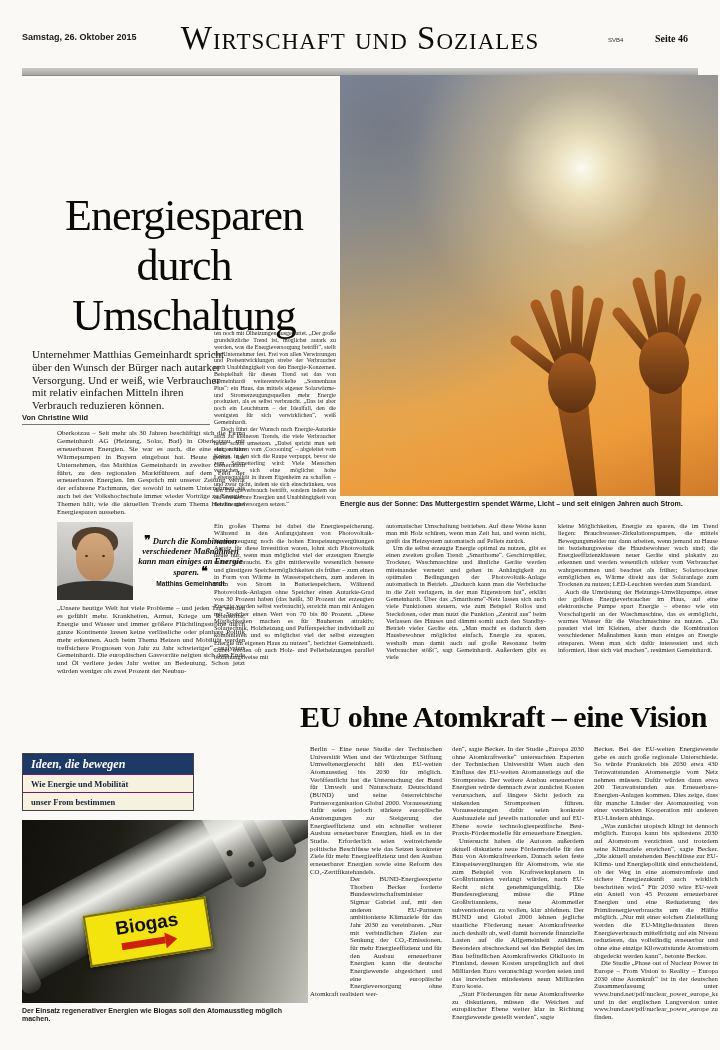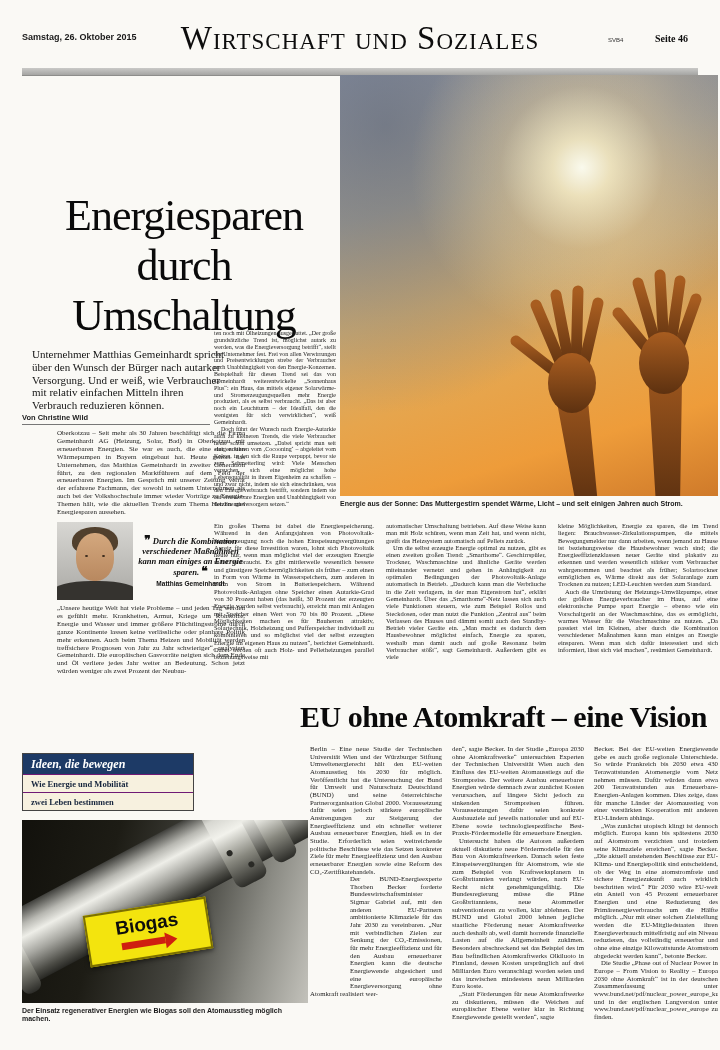--- a/index.html
+++ b/index.html
@@ -204,21 +204,21 @@
   </div>
   <div class="abs bodycol eu3">
     <p>Becker. Bei der EU-weiten Energiewende gebe es auch große regionale Unterschiede. So würde Frankreich bis 2030 etwa 430 Terawattstunden Atomenergie vom Netz nehmen müssen. Dafür würden dann etwa 200 Terawattstunden aus Erneuerbare-Energien-Anlagen kommen. Dies zeige, dass für manche Länder der Atomausstieg von einer verstärkten Kooperation mit anderen EU-Ländern abhänge.</p>
     <p>„Was zunächst utopisch klingt ist dennoch möglich. Europa kann bis spätestens 2030 auf Atomstrom verzichten und trotzdem seine Klimaziele erreichen“, sagte Becker. „Die aktuell anstehenden Beschlüsse zur EU-Klima- und Energiepolitik sind entscheidend, ob der Weg in eine atomstromfreie und sichere Energiezukunft auch wirklich beschritten wird.“ Für 2030 wäre EU-weit ein Anteil von 45 Prozent erneuerbarer Energien und eine Reduzierung des Primärenergieverbrauchs um die Hälfte möglich. „Nur mit einer solchen Zielstellung werden die EU-Mitgliedstaaten ihren Energieverbrauch mittelfristig auf ein Niveau reduzieren, das vollständig erneuerbar und ohne eine einzige Kilowattstunde Atomstrom abgedeckt werden kann“, betonte Becker.</p>
     <p>Die Studie „Phase out of Nuclear Power in Europe – From Vision to Reality – Europa 2030 ohne Atomkraft“ ist in der deutschen Zusammenfassung unter www.bund.net/pdf/nuclear_power_europe_kurzfassung und in der englischen Langversion unter www.bund.net/pdf/nuclear_power_europe zu finden.</p>
   </div>
 
   <div class="abs infobox">
     <div class="infobox-header">Ideen, die bewegen</div>
     <div class="infobox-row">Wie Energie und Mobilität</div>
-    <div class="infobox-row">zwei Leben bestimmen</div>
+    <div class="infobox-row">unser From bestimmen</div>
   </div>
 
   <div class="abs photo-biogas">
     <div class="pipe">
       <div class="flange f1">
 
         <div class="bolt" style="left:20px;top:28px;"></div>
         <div class="bolt" style="left:6px;top:62px;"></div>
         <div class="bolt" style="left:20px;top:82px;"></div>
       </div>

